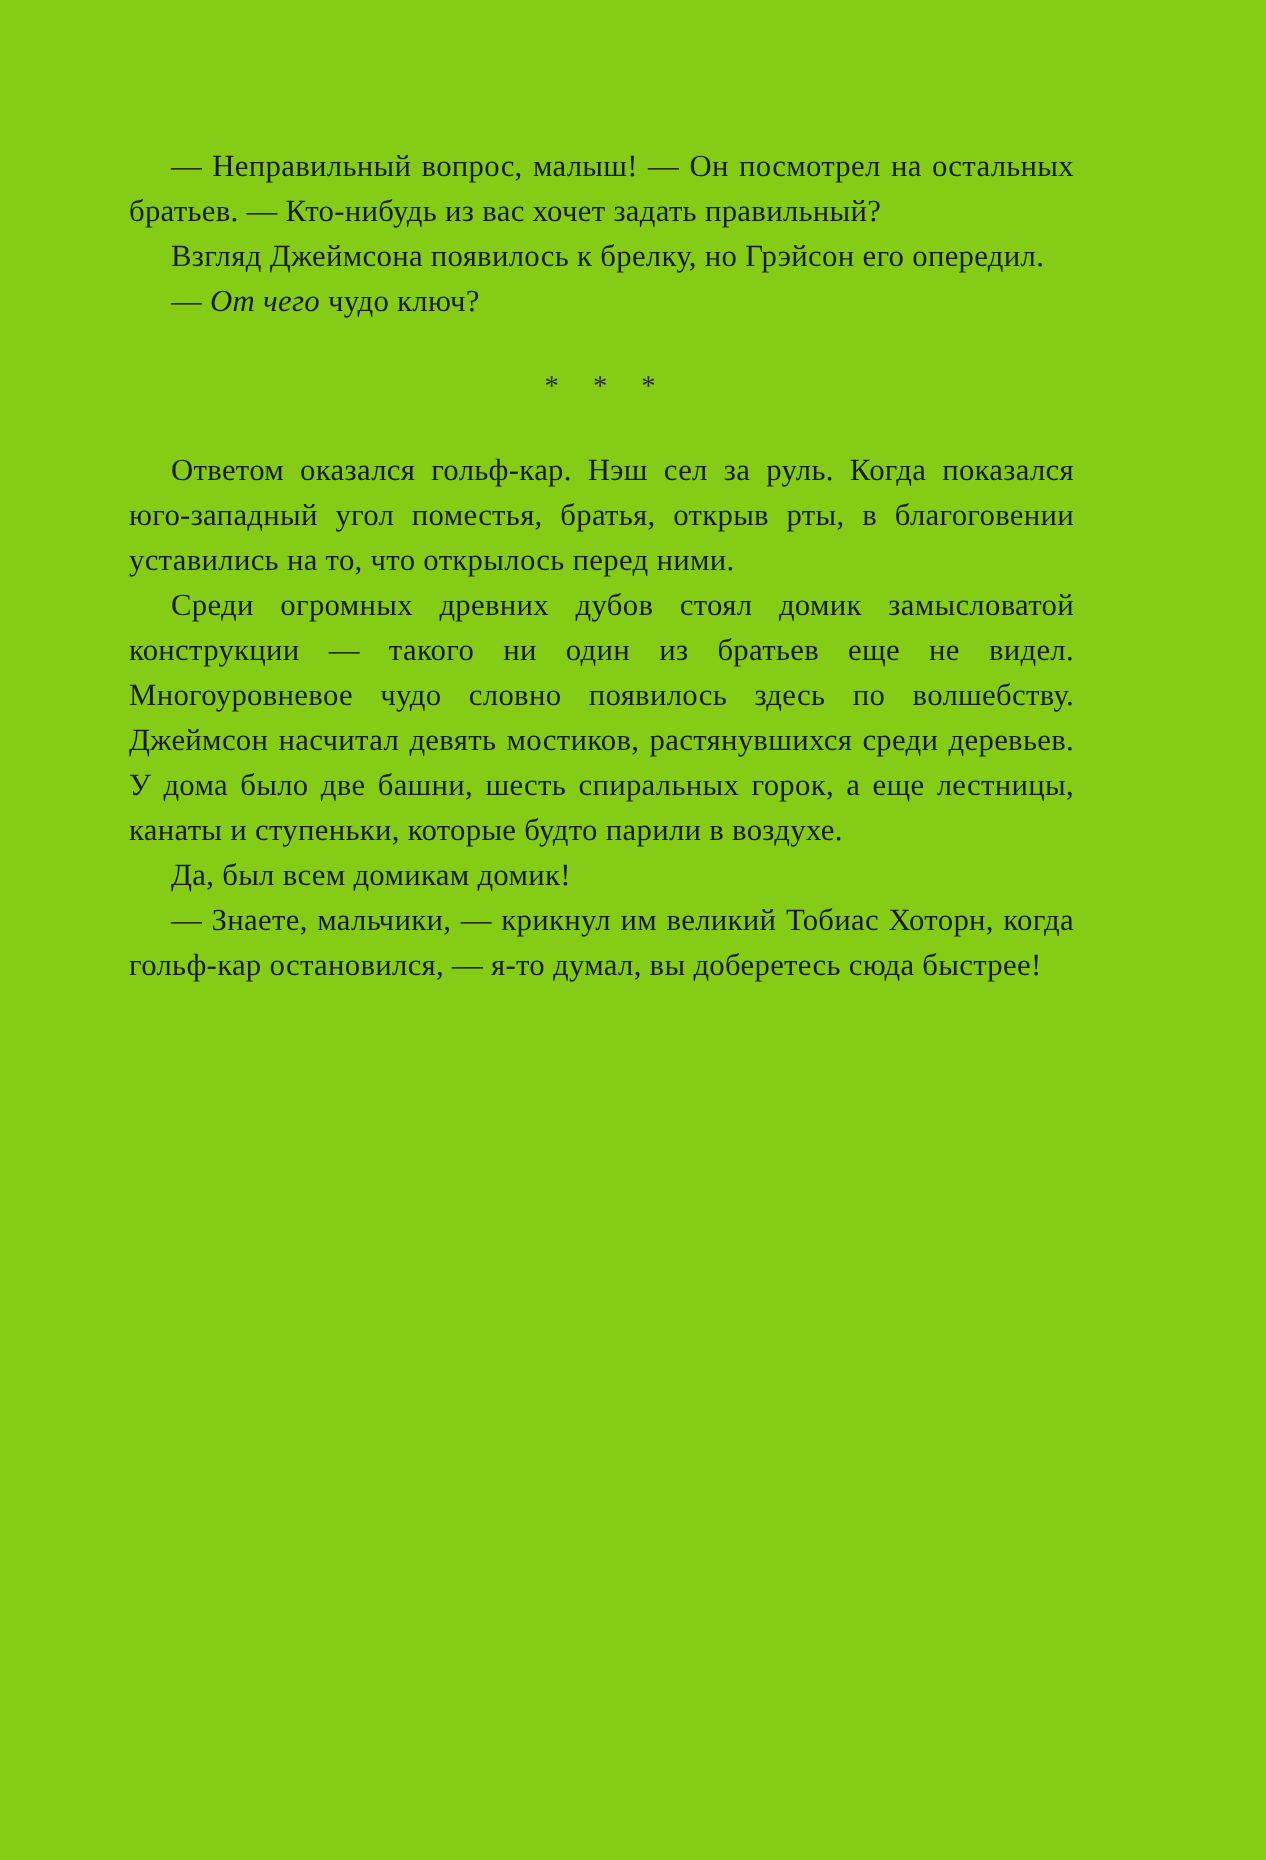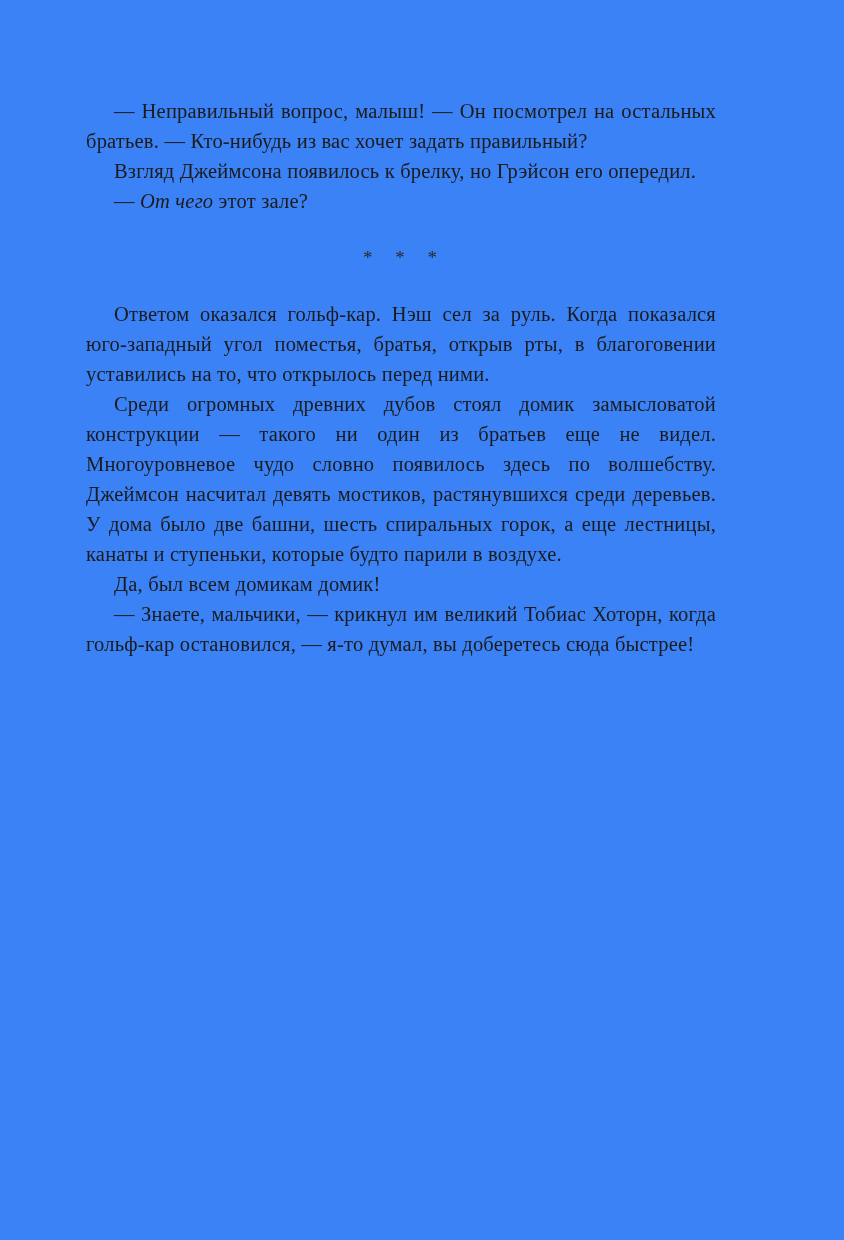--- a/index.html
+++ b/index.html
@@ -4,21 +4,21 @@
 <style>
   html, body {
     margin: 0;
     padding: 0;
     background: #ffffff;
   }
   .page {
     position: relative;
     width: 844px;
     height: 1240px;
-    background: #3b82f6;
+    background: #84cc16;
     overflow: hidden;
     font-family: "Liberation Serif", "DejaVu Serif", serif;
     color: #1b1b1b;
   }
   .text-block {
     position: absolute;
     top: 96px;
     left: 86px;
     width: 630px;
     font-size: 20.5px;
@@ -43,20 +43,20 @@
     color: #2a2a2a;
   }
 </style>
 </head>
 <body>
 
 <div class="page">
   <div class="text-block">
       <p class="para"><span>— Неправильный вопрос, малыш! — Он посмотрел на остальных братьев. — Кто-нибудь из вас хочет задать правильный?</span></p>
       <p class="para"><span>Взгляд Джеймсона появилось к брелку, но Грэйсон его опередил.</span></p>
-      <p class="para"><span>— </span><span class="italic">От чего</span><span> этот зале?</span></p>
+      <p class="para"><span>— </span><span class="italic">От чего</span><span> чудо ключ?</span></p>
       <div class="scene-break">* * *</div>
       <p class="para"><span>Ответом оказался гольф-кар. Нэш сел за руль. Когда показался юго-западный угол поместья, братья, открыв рты, в благоговении уставились на то, что открылось перед ними.</span></p>
       <p class="para"><span>Среди огромных древних дубов стоял домик замысловатой конструкции — такого ни один из братьев еще не видел. Многоуровневое чудо словно появилось здесь по волшебству. Джеймсон насчитал девять мостиков, растянувшихся среди деревьев. У дома было две башни, шесть спиральных горок, а еще лестницы, канаты и ступеньки, которые будто парили в воздухе.</span></p>
       <p class="para"><span>Да, был всем домикам домик!</span></p>
       <p class="para"><span>— Знаете, мальчики, — крикнул им великий Тобиас Хоторн, когда гольф-кар остановился, — я-то думал, вы доберетесь сюда быстрее!</span></p>
     </div>
 </div>
 
 </body></html>

